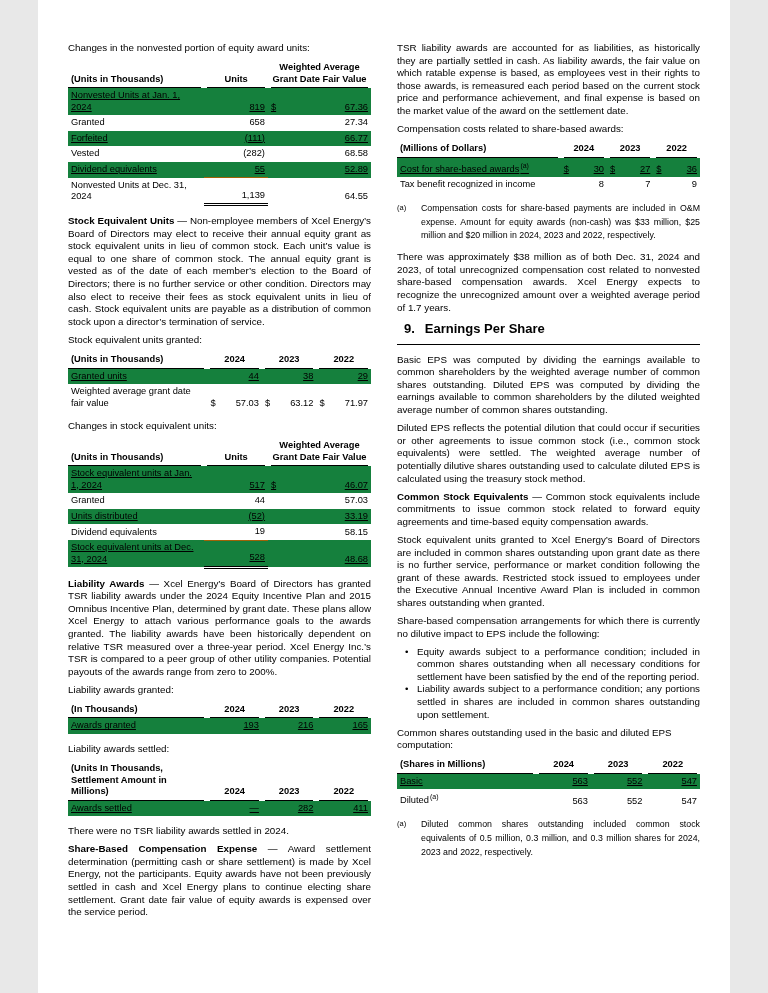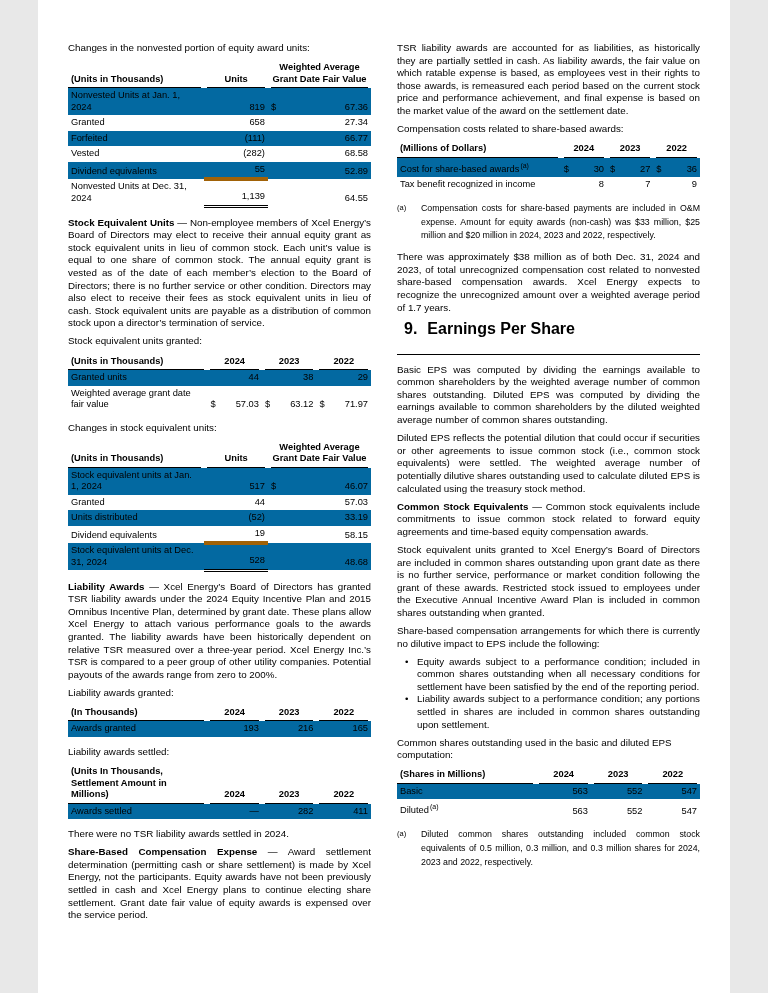--- a/index.html
+++ b/index.html
@@ -10,43 +10,43 @@
     font-size:9.8px; line-height:12.6px; color:#000; overflow:hidden;
   }
   .columns { display:flex; gap:26px; align-items:flex-start; }
   .col { flex:1; min-width:0; }
 
   .p { margin:0 0 5.5px; text-align:justify; }
   .cap { text-align:left; }
   .b { font-weight:bold; }
 
   .h-section {
-    font-weight:bold; font-size:16px; padding:2px 0 18px 7px;
+    font-weight:bold; font-size:13px; padding:2px 0 8px 7px;
     border-bottom:1.5px solid #000; margin:7px 0 9px;
   }
   .h-num { margin-right:10px; }
 
   .tbl {
     width:100%; border-collapse:collapse; table-layout:fixed;
     font-size:9.3px; line-height:11.5px; margin:4px 0 9px;
   }
   .tbl th, .tbl td { padding:2px 3px; vertical-align:bottom; }
   .tbl thead th { font-weight:bold; position:relative; padding-bottom:3px; text-align:center; }
   .tbl thead th.lbl { text-align:left; }
   .tbl thead th::after {
     content:""; position:absolute; left:3px; right:3px; bottom:0;
     border-bottom:1.3px solid #000;
   }
   .tbl thead th.lbl::after { left:0; }
   .tbl td.lblc { text-align:left; }
   .tbl td.r { text-align:right; }
-  .tbl tr.g td { background:#0369a1; }
+  .tbl tr.g td { background:#15803d;text-decoration:underline; }
   .pair { display:flex; justify-content:space-between; align-items:baseline; }
   .pair .d { text-align:left; }
-  .tr-total td.u { border-top:4px solid #a16207; border-bottom:3px double #000; }
+  .tr-total td.u { border-top:1px solid #a16207; border-bottom:3px double #000; }
   .sup { font-size:7px; vertical-align:super; margin-left:1px; }
 
   .fn { display:flex; font-size:8.8px; line-height:13.8px; margin:2px 0 8px; }
   .fn-marker { flex:0 0 24px; font-size:7.5px; position:relative; top:-1px; }
   .fn-text { flex:1; text-align:justify; }
 
   .bullets { margin:0 0 5.5px; }
   .bullet-row { display:flex; }
   .bullet-glyph { flex:0 0 20px; padding-left:8px; box-sizing:border-box; }
   .bullet-text { flex:1; text-align:justify; }

